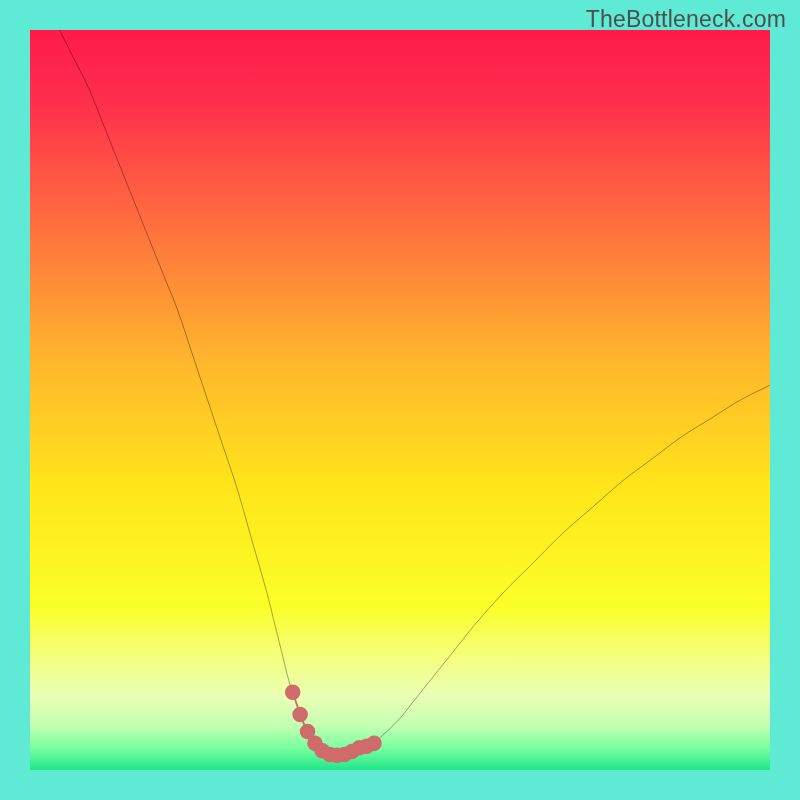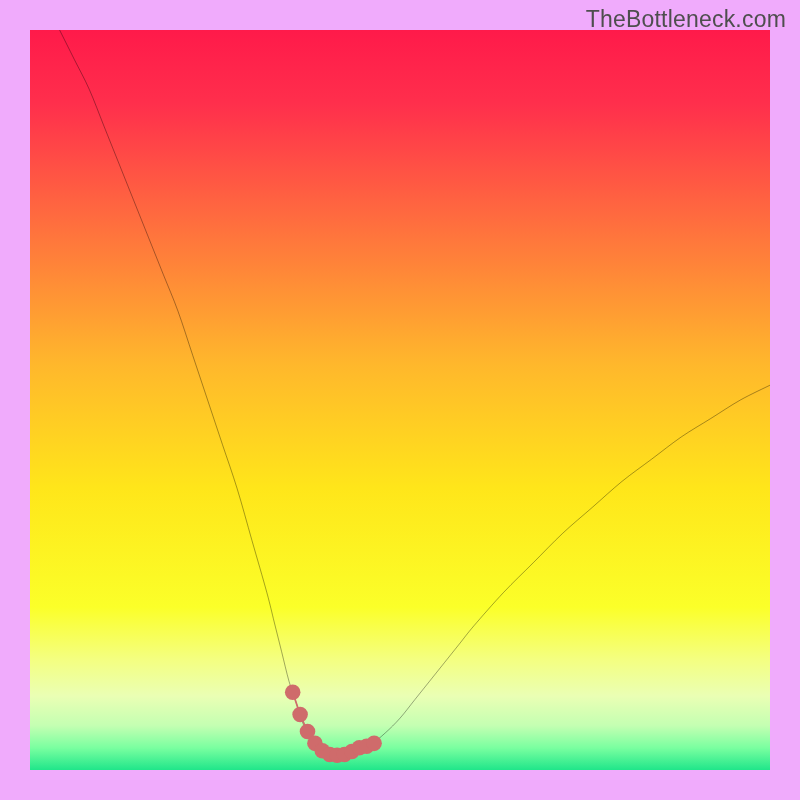--- a/index.html
+++ b/index.html
@@ -10,21 +10,21 @@
     background: #000;
     overflow: hidden;
     font-family: Arial, Helvetica, sans-serif;
   }
   .frame {
     position: absolute;
     left: 0;
     top: 0;
     width: 800px;
     height: 800px;
-    background: #f0abfc;
+    background: #5eead4;
     text-align: right;
   }
   .plot {
     position: absolute;
     left: 30px;
     top: 30px;
     width: 740px;
     height: 740px;
     overflow: hidden;
   }

